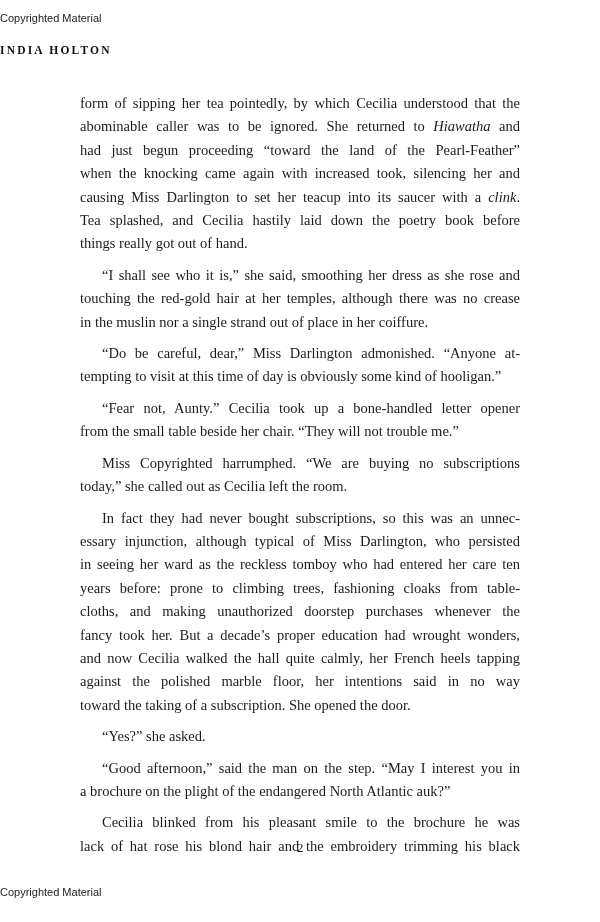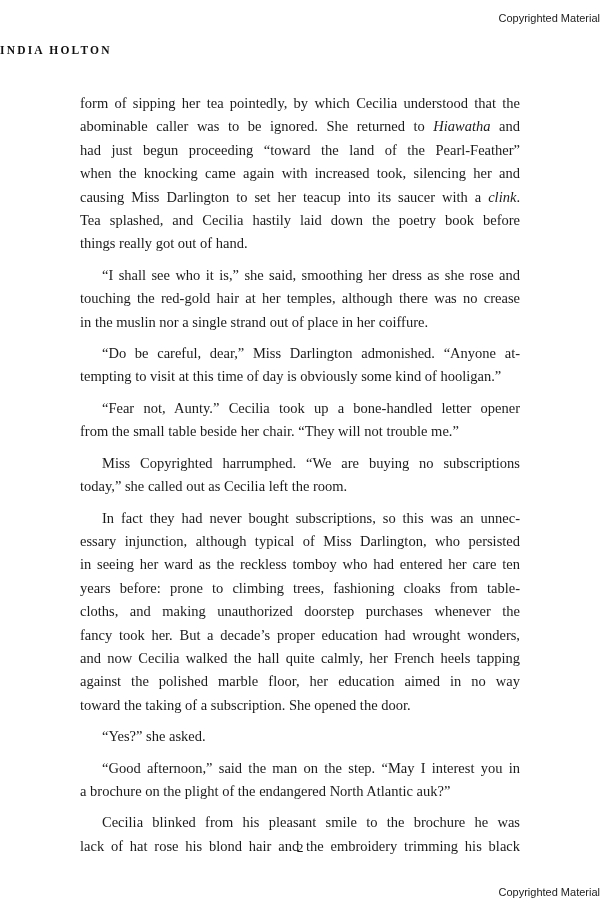--- a/index.html
+++ b/index.html
@@ -13,21 +13,21 @@
     height: 922px;
     background: #ffffff;
     color: #1b1b1b;
     font-family: "Liberation Serif", serif;
     overflow: hidden;
   }
   .copyright {
     position: absolute;
     left: 0;
     width: 100%;
-    text-align: right;
+    text-align: left;
     font-family: "Liberation Sans", sans-serif;
     font-size: 11px;
     color: #222222;
   }
   .copyright.top    { top: 12px; }
   .copyright.bottom { top: 886px; }
   .author {
     position: absolute;
     top: 44px;
     left: 0;
@@ -107,21 +107,21 @@
         <div class="line endline"><span>today,” she called out as Cecilia left the room.</span></div>
       </div>
       <div class="paragraph">
         <div class="line indent"><span>In fact they had never bought subscriptions, so this was an unnec-</span></div>
         <div class="line"><span>essary injunction, although typical of Miss Darlington, who persisted</span></div>
         <div class="line"><span>in seeing her ward as the reckless tomboy who had entered her care ten</span></div>
         <div class="line"><span>years before: prone to climbing trees, fashioning cloaks from table-</span></div>
         <div class="line"><span>cloths, and making unauthorized doorstep purchases whenever the</span></div>
         <div class="line"><span>fancy took her. But a decade’s proper education had wrought wonders,</span></div>
         <div class="line"><span>and now Cecilia walked the hall quite calmly, her French heels tapping</span></div>
-        <div class="line"><span>against the polished marble floor, her education aimed in no way</span></div>
+        <div class="line"><span>against the polished marble floor, her intentions said in no way</span></div>
         <div class="line endline"><span>toward the taking of a subscription. She opened the door.</span></div>
       </div>
       <div class="paragraph">
         <div class="line indent endline"><span>“Yes?” she asked.</span></div>
       </div>
       <div class="paragraph">
         <div class="line indent"><span>“Good afternoon,” said the man on the step. “May I interest you in</span></div>
         <div class="line endline"><span>a brochure on the plight of the endangered North Atlantic auk?”</span></div>
       </div>
       <div class="paragraph">

